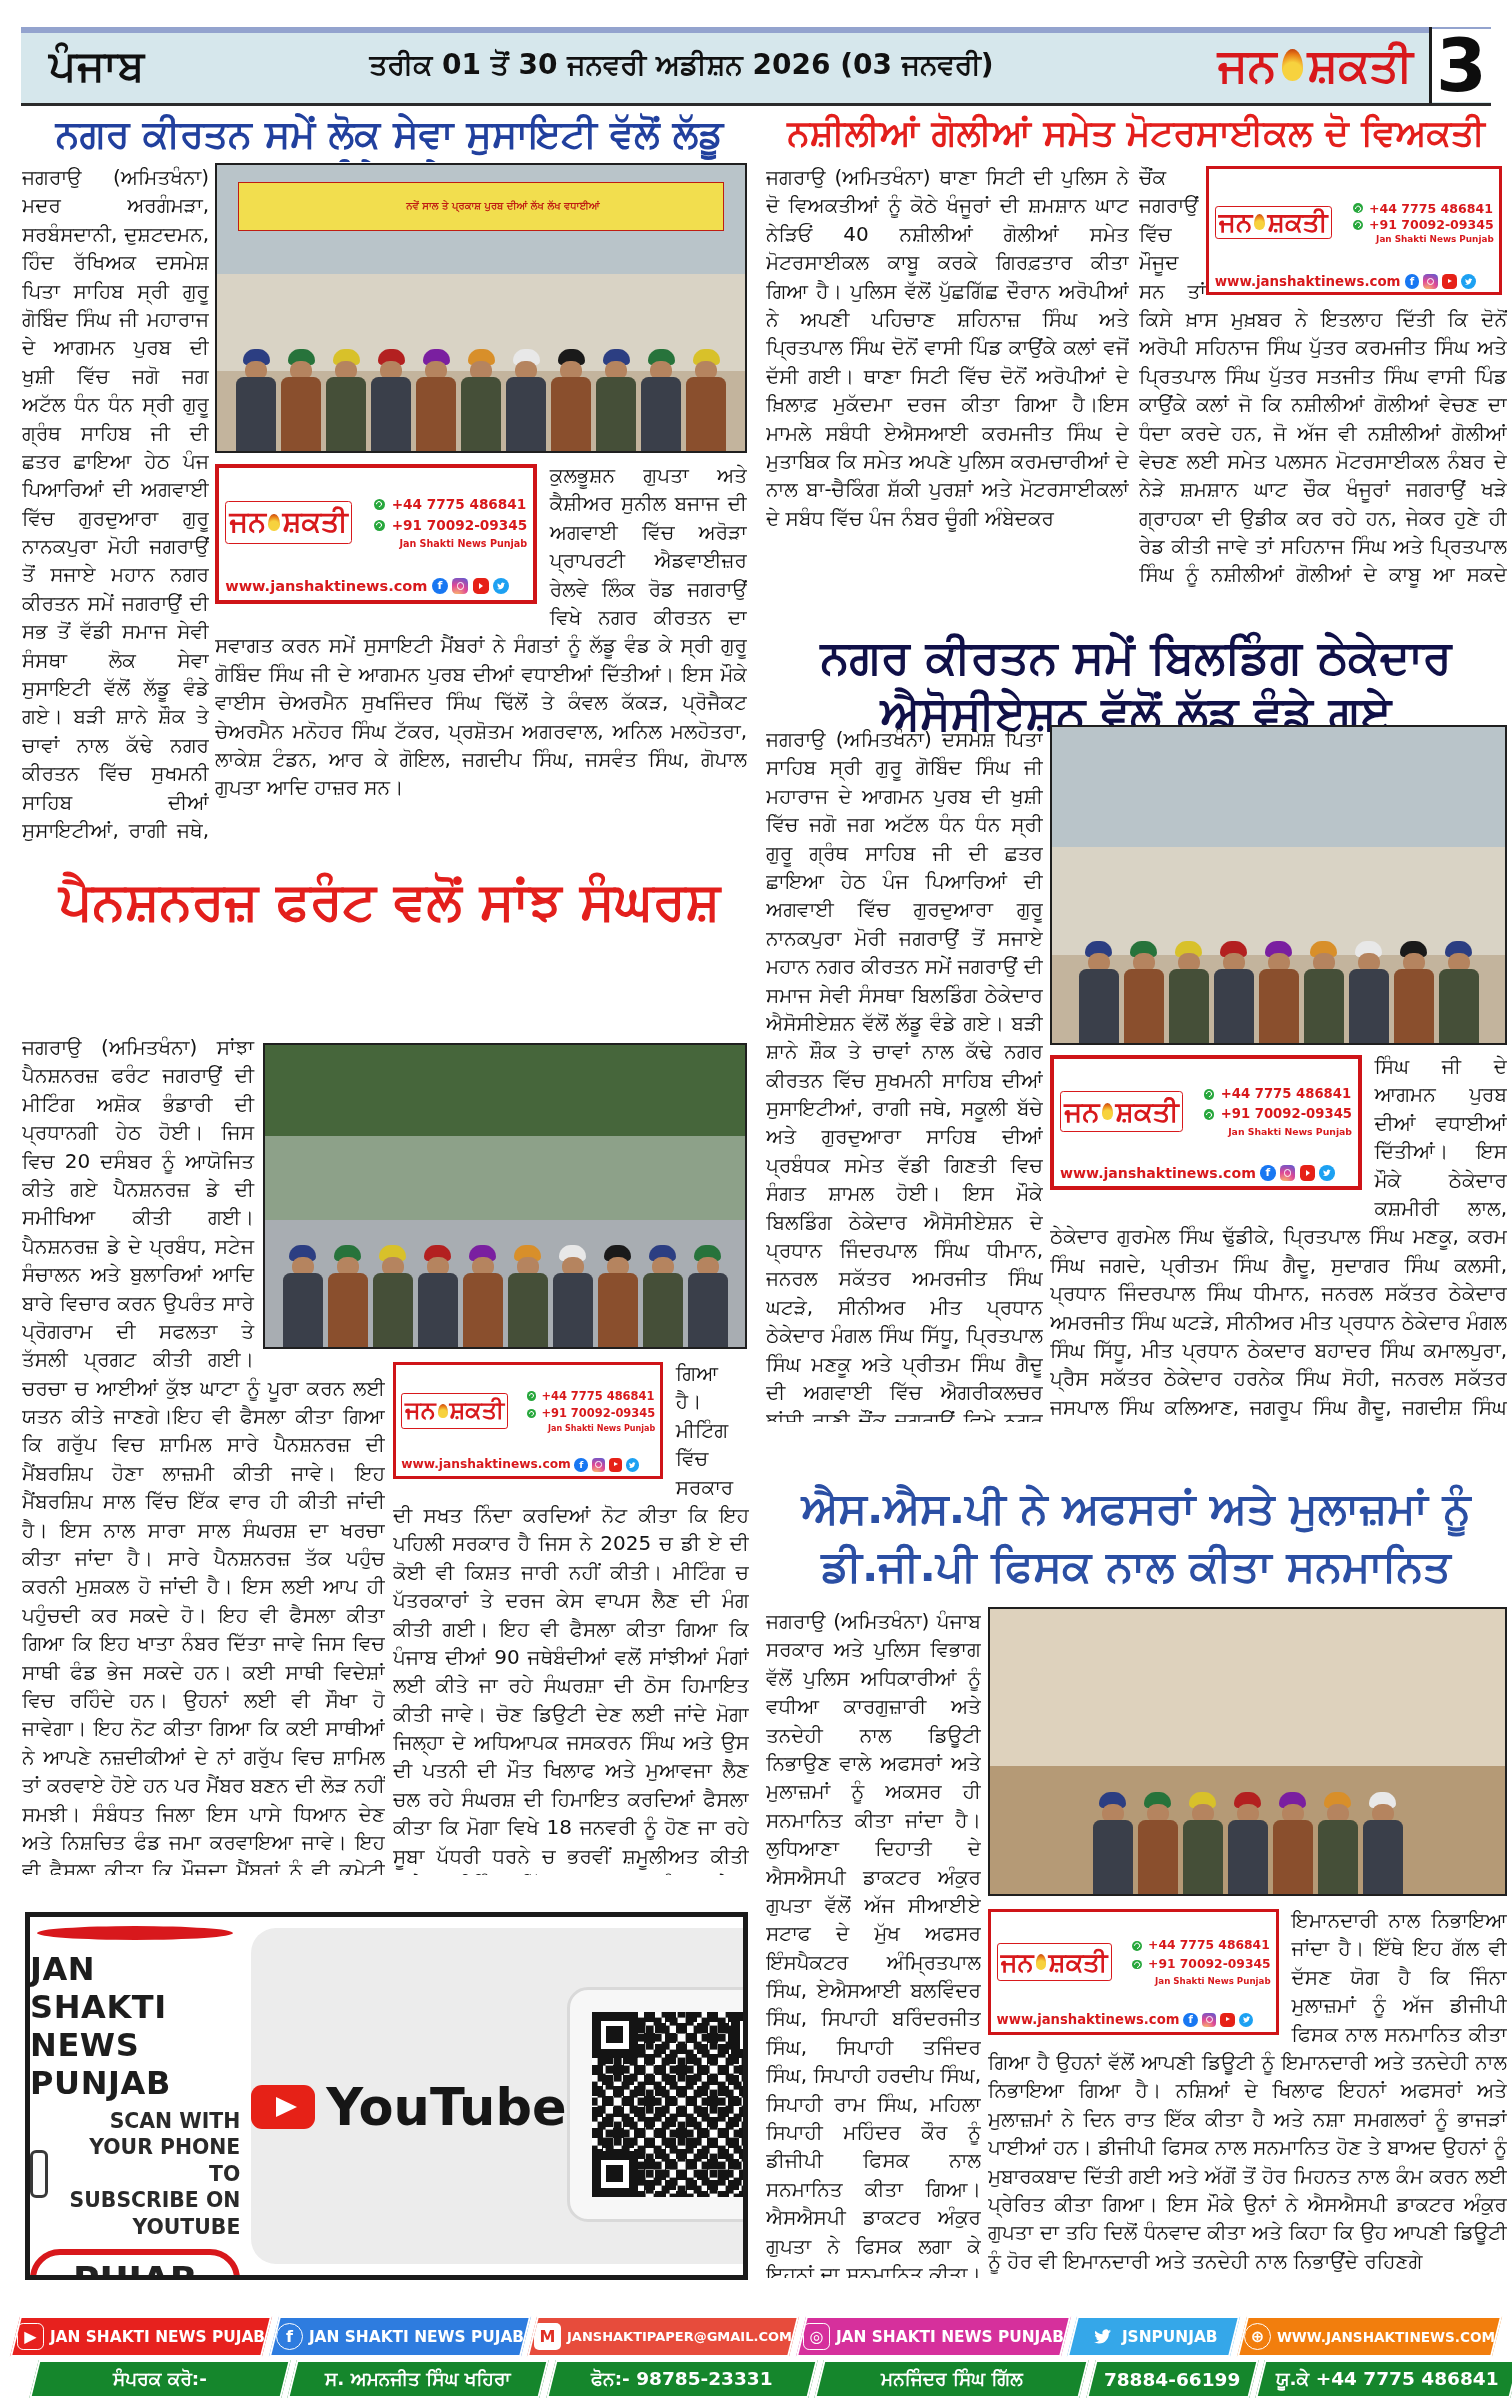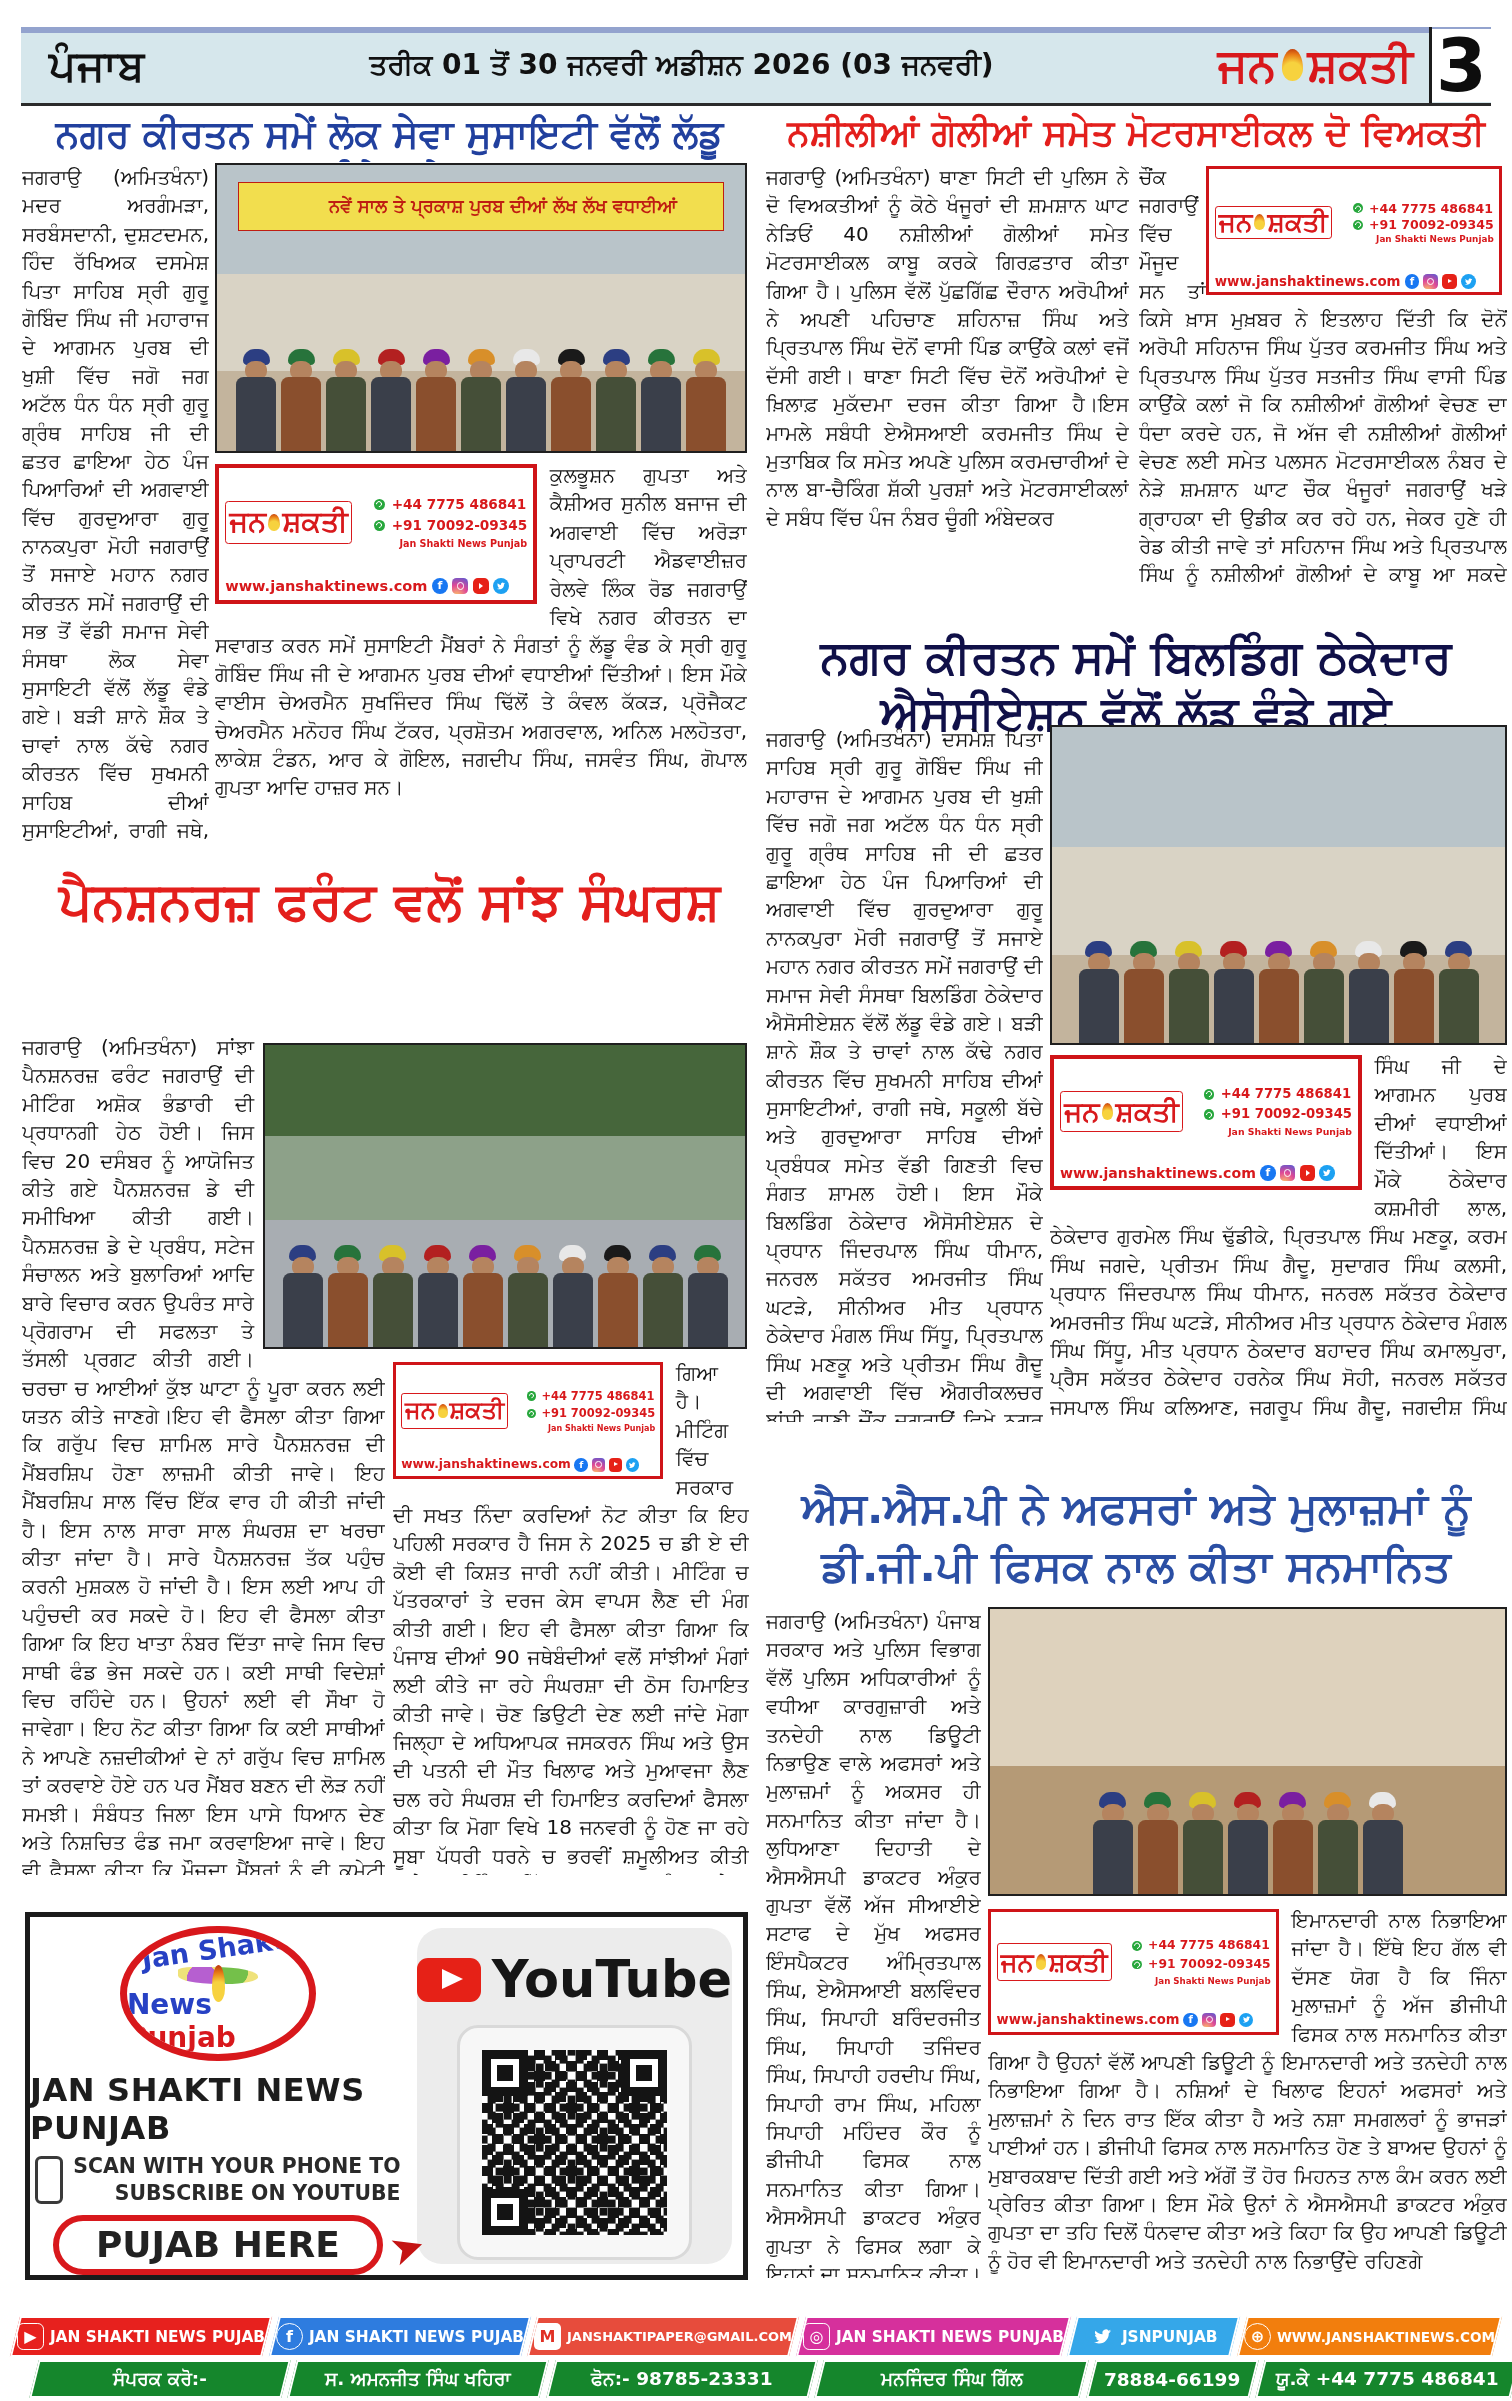--- a/index.html
+++ b/index.html
@@ -29,21 +29,21 @@
   .body-col { position:absolute; font-size:20px; line-height:1.42; font-weight:500;
               text-align:justify; color:#141414; overflow:hidden; }
 
   
   .photo { position:absolute; border:2.5px solid #1f1f1f; overflow:hidden;
            background:linear-gradient(#b9c4c9 0 38%, #d9d3c5 38% 72%, #c3b49d 72% 100%); }
   .photo-d { background:linear-gradient(#46663b 0 30%, #8da189 30% 58%, #a8adb2 58% 100%); }
   .photo-e { background:linear-gradient(#ded2bd 0 55%, #b59a76 55% 100%); }
   .photo-banner { position:absolute; top:6%; left:4%; right:4%; height:17%;
                   background:#f2de4e; border:1.9px solid #bf1d12; color:#bf1d12;
-                  font-size:18px; font-weight:800; display:flex; align-items:center;
+                  font-size:10px; font-weight:800; display:flex; align-items:center;
                   justify-content:center; text-align:center; overflow:hidden;padding-left:44px; }
   .crowd { position:absolute; bottom:0; left:0; right:0; height:60%;
            display:flex; justify-content:center; align-items:flex-end; gap:5px; }
   .person { display:flex; flex-direction:column; align-items:center; flex:0 0 auto; }
   .person i { display:block; }
   .turban { width:27px; height:16px; border-radius:13.6px 13.6px 5px 5px; }
   .head   { width:22px; height:18.5px; background:#b5845f; border-radius:45%; margin-top:-3.7px; }
   .torso  { width:40px; height:74px; border-radius:7.4px 7.4px 0 0; margin-top:-2.5px; }
 
   
@@ -98,21 +98,21 @@
                    border-radius:50% 50% 50% 50%/62% 62% 38% 38%; }
   .cl-bottom { font-size:28px; font-weight:800; }
   .cl-bottom .n1 { color:#2741c4;margin-top:48px; } .cl-bottom .n2 { color:#d8181c; }
   .yt-channel { font-size:32px; font-weight:800; color:#1d1d1d; margin-top:10px; letter-spacing:0.6px; }
   .yt-scan { display:flex; align-items:center; gap:10px; margin-top:6.2px; }
   .phone-ico { width:28px; height:48px; border:3.7px solid #3a3a3a; border-radius:6.2px; background:#fff; }
   .yt-scan-text { font-size:20.4px; font-weight:800; color:#2a2a2a; text-align:right; line-height:1.3; }
   .scan-here { margin-top:8.6px; border:6.2px solid #d8181c; border-radius:30px; padding:3.7px 37px;
                font-size:36px; font-weight:800; color:#222; position:relative; }
   .scan-arrow { position:absolute; right:-48px; top:3.7px; font-size:41px; color:#c41414; transform:rotate(-18deg); }
-  .yt-right { flex:1; background:#ececec; border-radius:25px; margin:11px; display:flex; flex-direction:column; align-items:center; }
+  .yt-right { flex:1; background:#ececec; border-radius:25px; margin:11px; display:flex; flex-direction:row; align-items:center; }
   .yt-logo { display:flex; align-items:center; gap:11px; margin-top:22px; }
   .yt-play { width:64px; height:44px; background:#e62117; border-radius:11px; position:relative; }
   .yt-play::after { content:""; position:absolute; left:25px; top:11.7px;
                     border-left:21px solid #fff; border-top:10.5px solid transparent; border-bottom:10.5px solid transparent; }
   .yt-word { font-size:51px; font-weight:800; color:#161616; }
   .qr-card { width:235px; height:235px; background:#f7f7f7; border:3.7px solid #d9d9d9; border-radius:21px;
              margin-top:16px; display:flex; align-items:center; justify-content:center; }
   .qr { position:relative; width:185px; height:185px;
         background:
           repeating-conic-gradient(#141414 0% 25%, transparent 0% 50%) 0 0/21px 21px,

